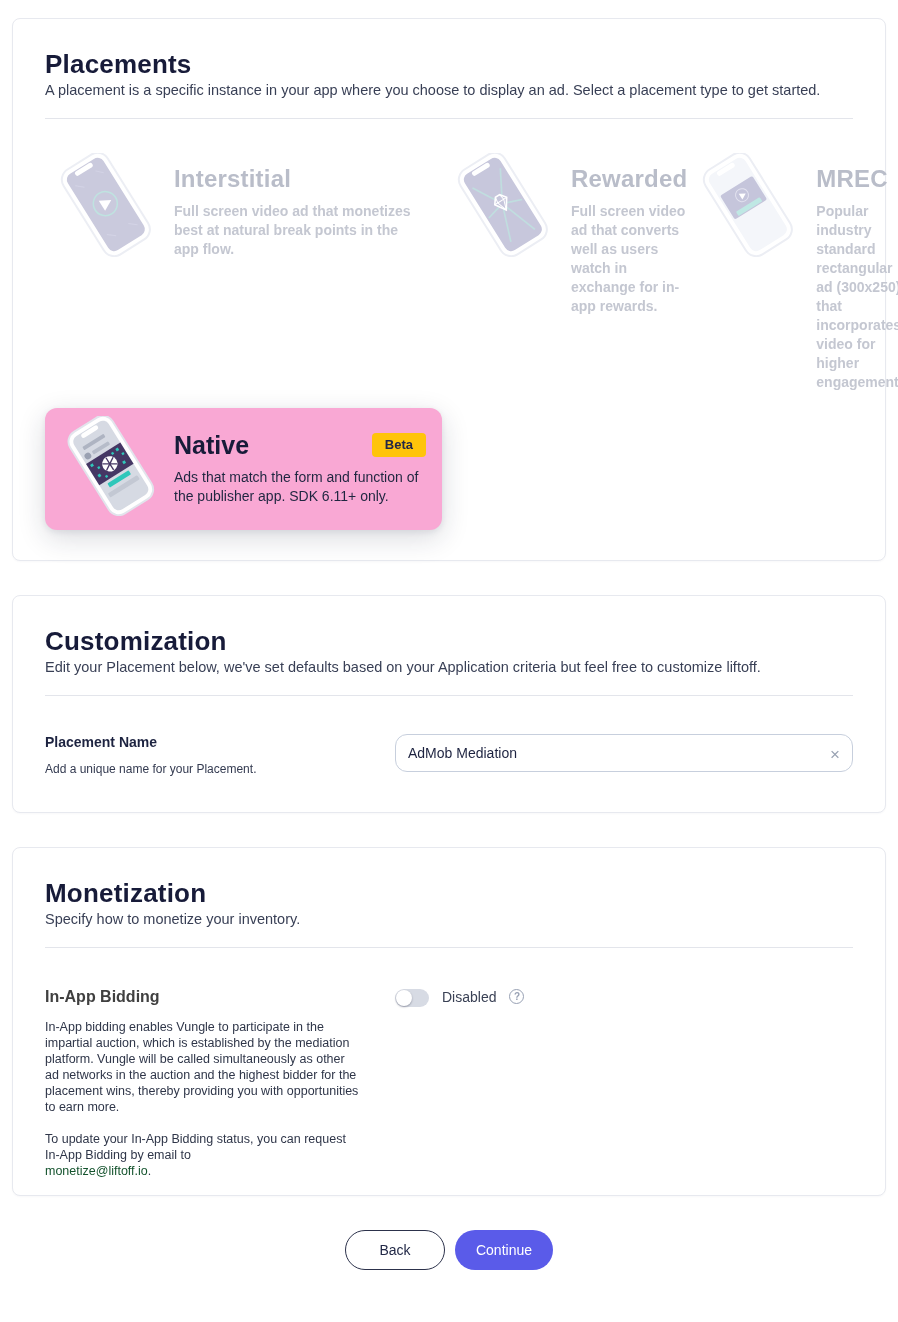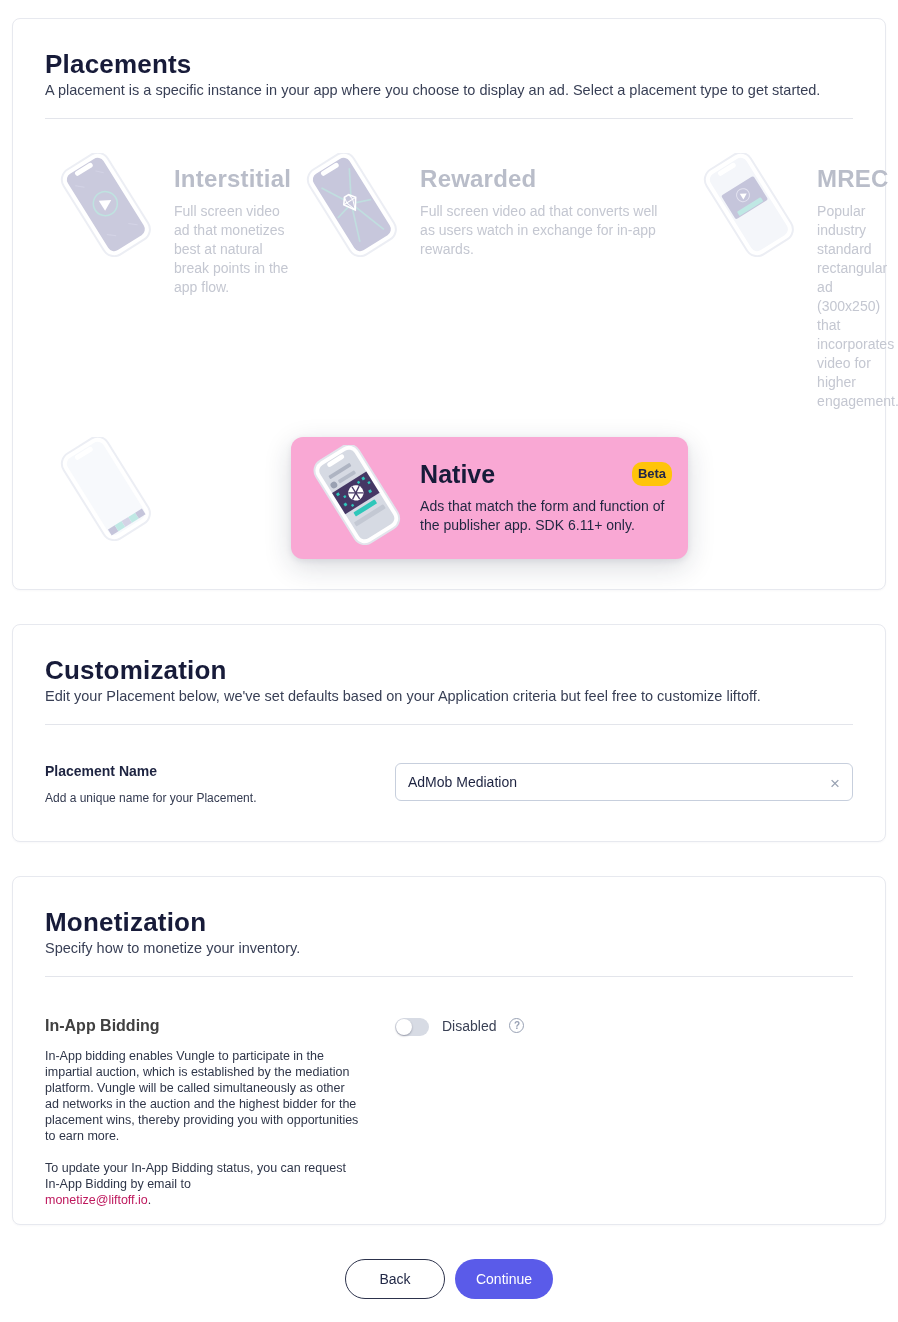--- a/index.html
+++ b/index.html
@@ -20,74 +20,74 @@
 
   h1.section-title {
     font-size:26px; font-weight:700; color:#171b39; letter-spacing:.2px;
   }
   p.section-subtitle {
     font-size:14.5px; color:#383f55; line-height:20px;
   }
   .divider { border:none; border-top:1px solid #e3e5eb; margin-top:18px; }
 
   
-  .options { display:grid; grid-template-columns:1fr 1fr 1fr; margin-top:34px; row-gap:26px; }
+  .options { display:grid; grid-template-columns:1fr 1fr 1fr 1fr; margin-top:34px; row-gap:16px; }
   .option { display:flex; align-items:flex-start; min-height:108px; cursor:default; }
   .option-icon { width:129px; flex:0 0 129px; }
   .option-body { padding-top:12px; }
   .option-title { font-size:24px; font-weight:700; color:#171b39; letter-spacing:.2px; }
   .option.disabled .option-title { color:#b9bdc9; }
-  .option-desc { margin-top:9px; font-size:14px; line-height:19px; color:#353c52; max-width:252px; }
+  .option-desc { margin-top:9px; font-size:14px; line-height:19px; color:#353c52; max-width:252px;font-weight:bold; }
   .option.disabled .option-desc { color:#c4c7d1; }
   .title-row { display:flex; align-items:center; }
 
   .new-badge { position:relative; margin-left:auto; margin-right:12px; margin-top:-8px; width:40px; height:40px; flex:0 0 40px; }
 
   
   .native-card {
     margin-top:0; width:397px; min-height:113px;
     background:#f9a8d4; border-radius:12px;
     box-shadow:0 8px 28px rgba(24,29,58,.16), 0 2px 6px rgba(24,29,58,.08);
     display:flex; align-items:center; padding:8px 16px 10px 6px;
     cursor:pointer;
   }
   .native-card .option-icon { width:123px; flex:0 0 123px; }
   .native-card .option-body { padding-top:0; flex:1; }
   .native-title-row { display:flex; align-items:center; justify-content:space-between; }
   .native-title { font-size:25px; font-weight:700; color:#171b39; }
   .beta-badge {
     background:#ffc40a; color:#232747; font-size:13px; font-weight:700;
-    border-radius:10px; padding:4px 6px; line-height:16px;
+    border-radius:4px; padding:4px 13px; line-height:16px;
   }
   .native-desc { margin-top:8px; font-size:14px; line-height:19px; color:#1f2640; max-width:258px; }
 
   
   .form-row { display:flex; margin-top:38px; }
   .form-label-col { width:350px; flex:0 0 350px; }
   .form-label { font-size:14px; font-weight:700; color:#1d2340; }
   .form-helper { margin-top:12px; font-size:12px; color:#333a50; }
   .input-wrap { position:relative; flex:1; }
   .text-input {
-    width:100%; height:38px; border:1px solid #c7cfdd; border-radius:6px;
+    width:100%; height:38px; border:1px solid #c7cfdd; border-radius:12px;
     padding:0 34px 0 12px; font-family:"Liberation Sans",sans-serif;
     font-size:14px; color:#1d2340; outline:none; background:#fff;
   }
   .clear-btn {
     position:absolute; right:8px; top:50%; transform:translateY(-50%);
     width:20px; height:20px; border:none; background:transparent;
     color:#9aa3b3; font-size:17px; line-height:20px; cursor:pointer; padding:0;
   }
 
   
   .mon-row { display:flex; margin-top:40px; }
   .mon-left { width:350px; flex:0 0 350px; }
   .mon-label { font-size:16px; font-weight:700; color:#404040; }
   .mon-desc { margin-top:13px; font-size:12.5px; line-height:16px; color:#2f3649; max-width:314px; }
   .mon-desc + .mon-desc { margin-top:16px; }
-  .link { color:#be185d; text-decoration:none; cursor:pointer; }
+  .link { color:#14532d; text-decoration:none; cursor:pointer; }
   .mon-right { display:flex; gap:13px; padding-top:1px; }
   .toggle {
     width:34px; height:18px; border-radius:9px; background:#d7dbe4;
     position:relative; cursor:pointer; border:none; padding:0;
   }
   .toggle .knob {
     position:absolute; left:1px; top:1px; width:16px; height:16px;
     border-radius:50%; background:#fff; box-shadow:0 1px 2px rgba(20,24,50,.35);
   }
   .toggle-status { font-size:14px; color:#3a4155; }

